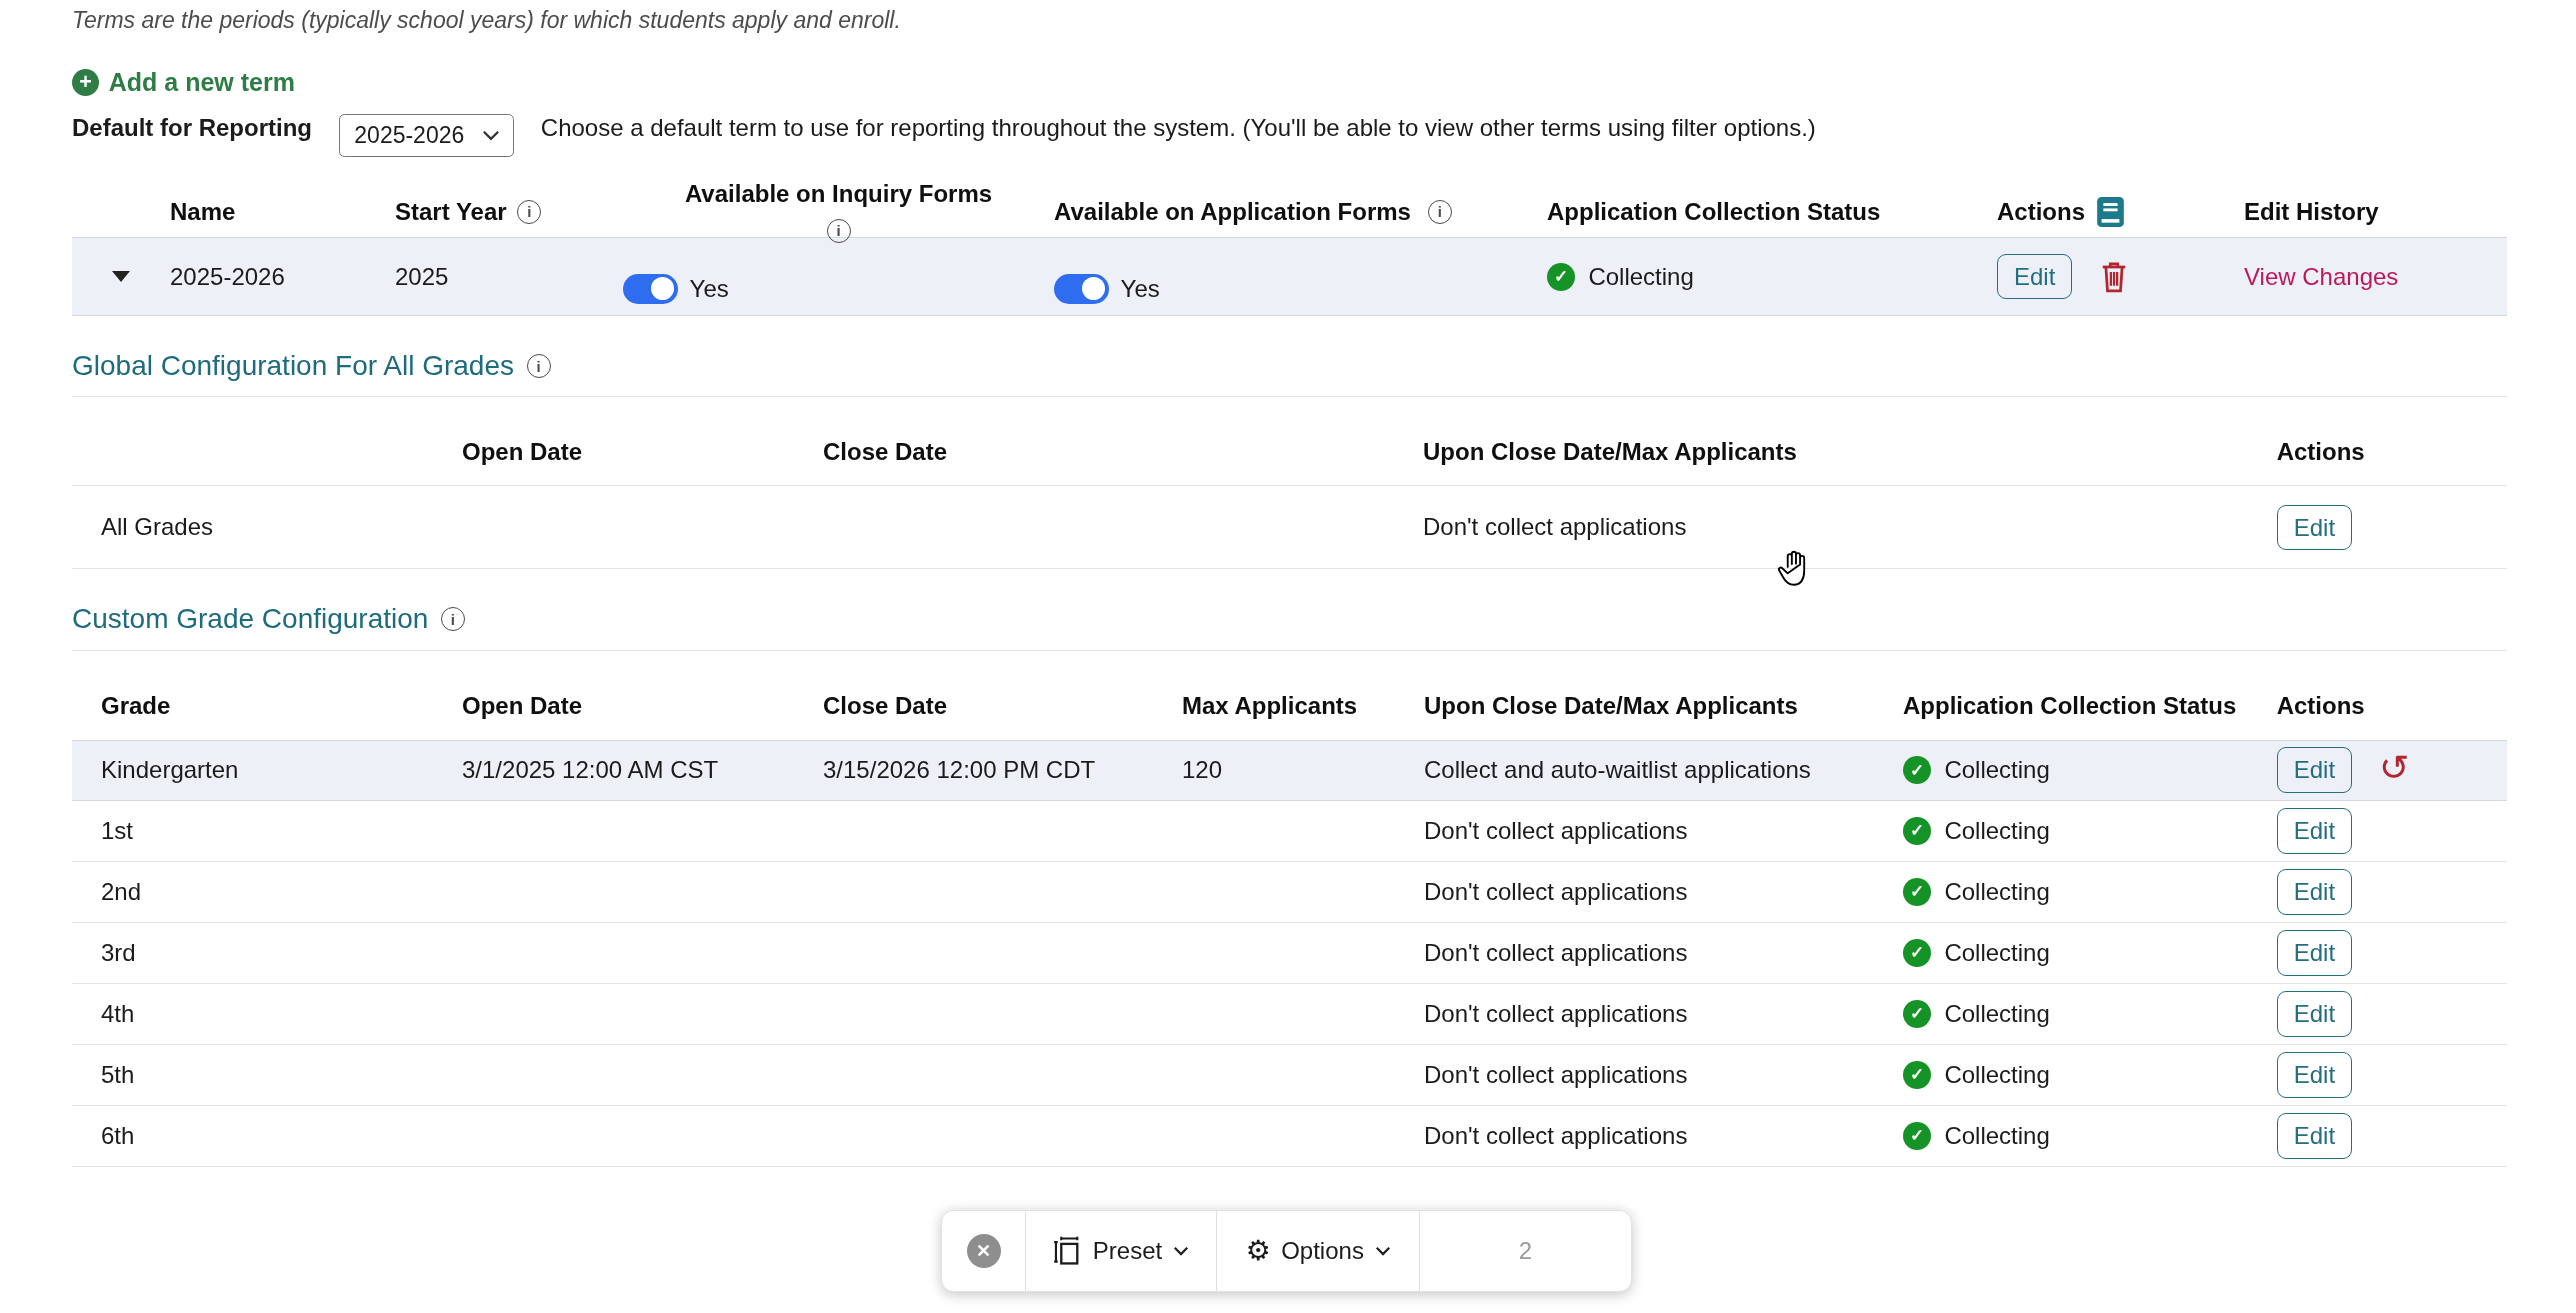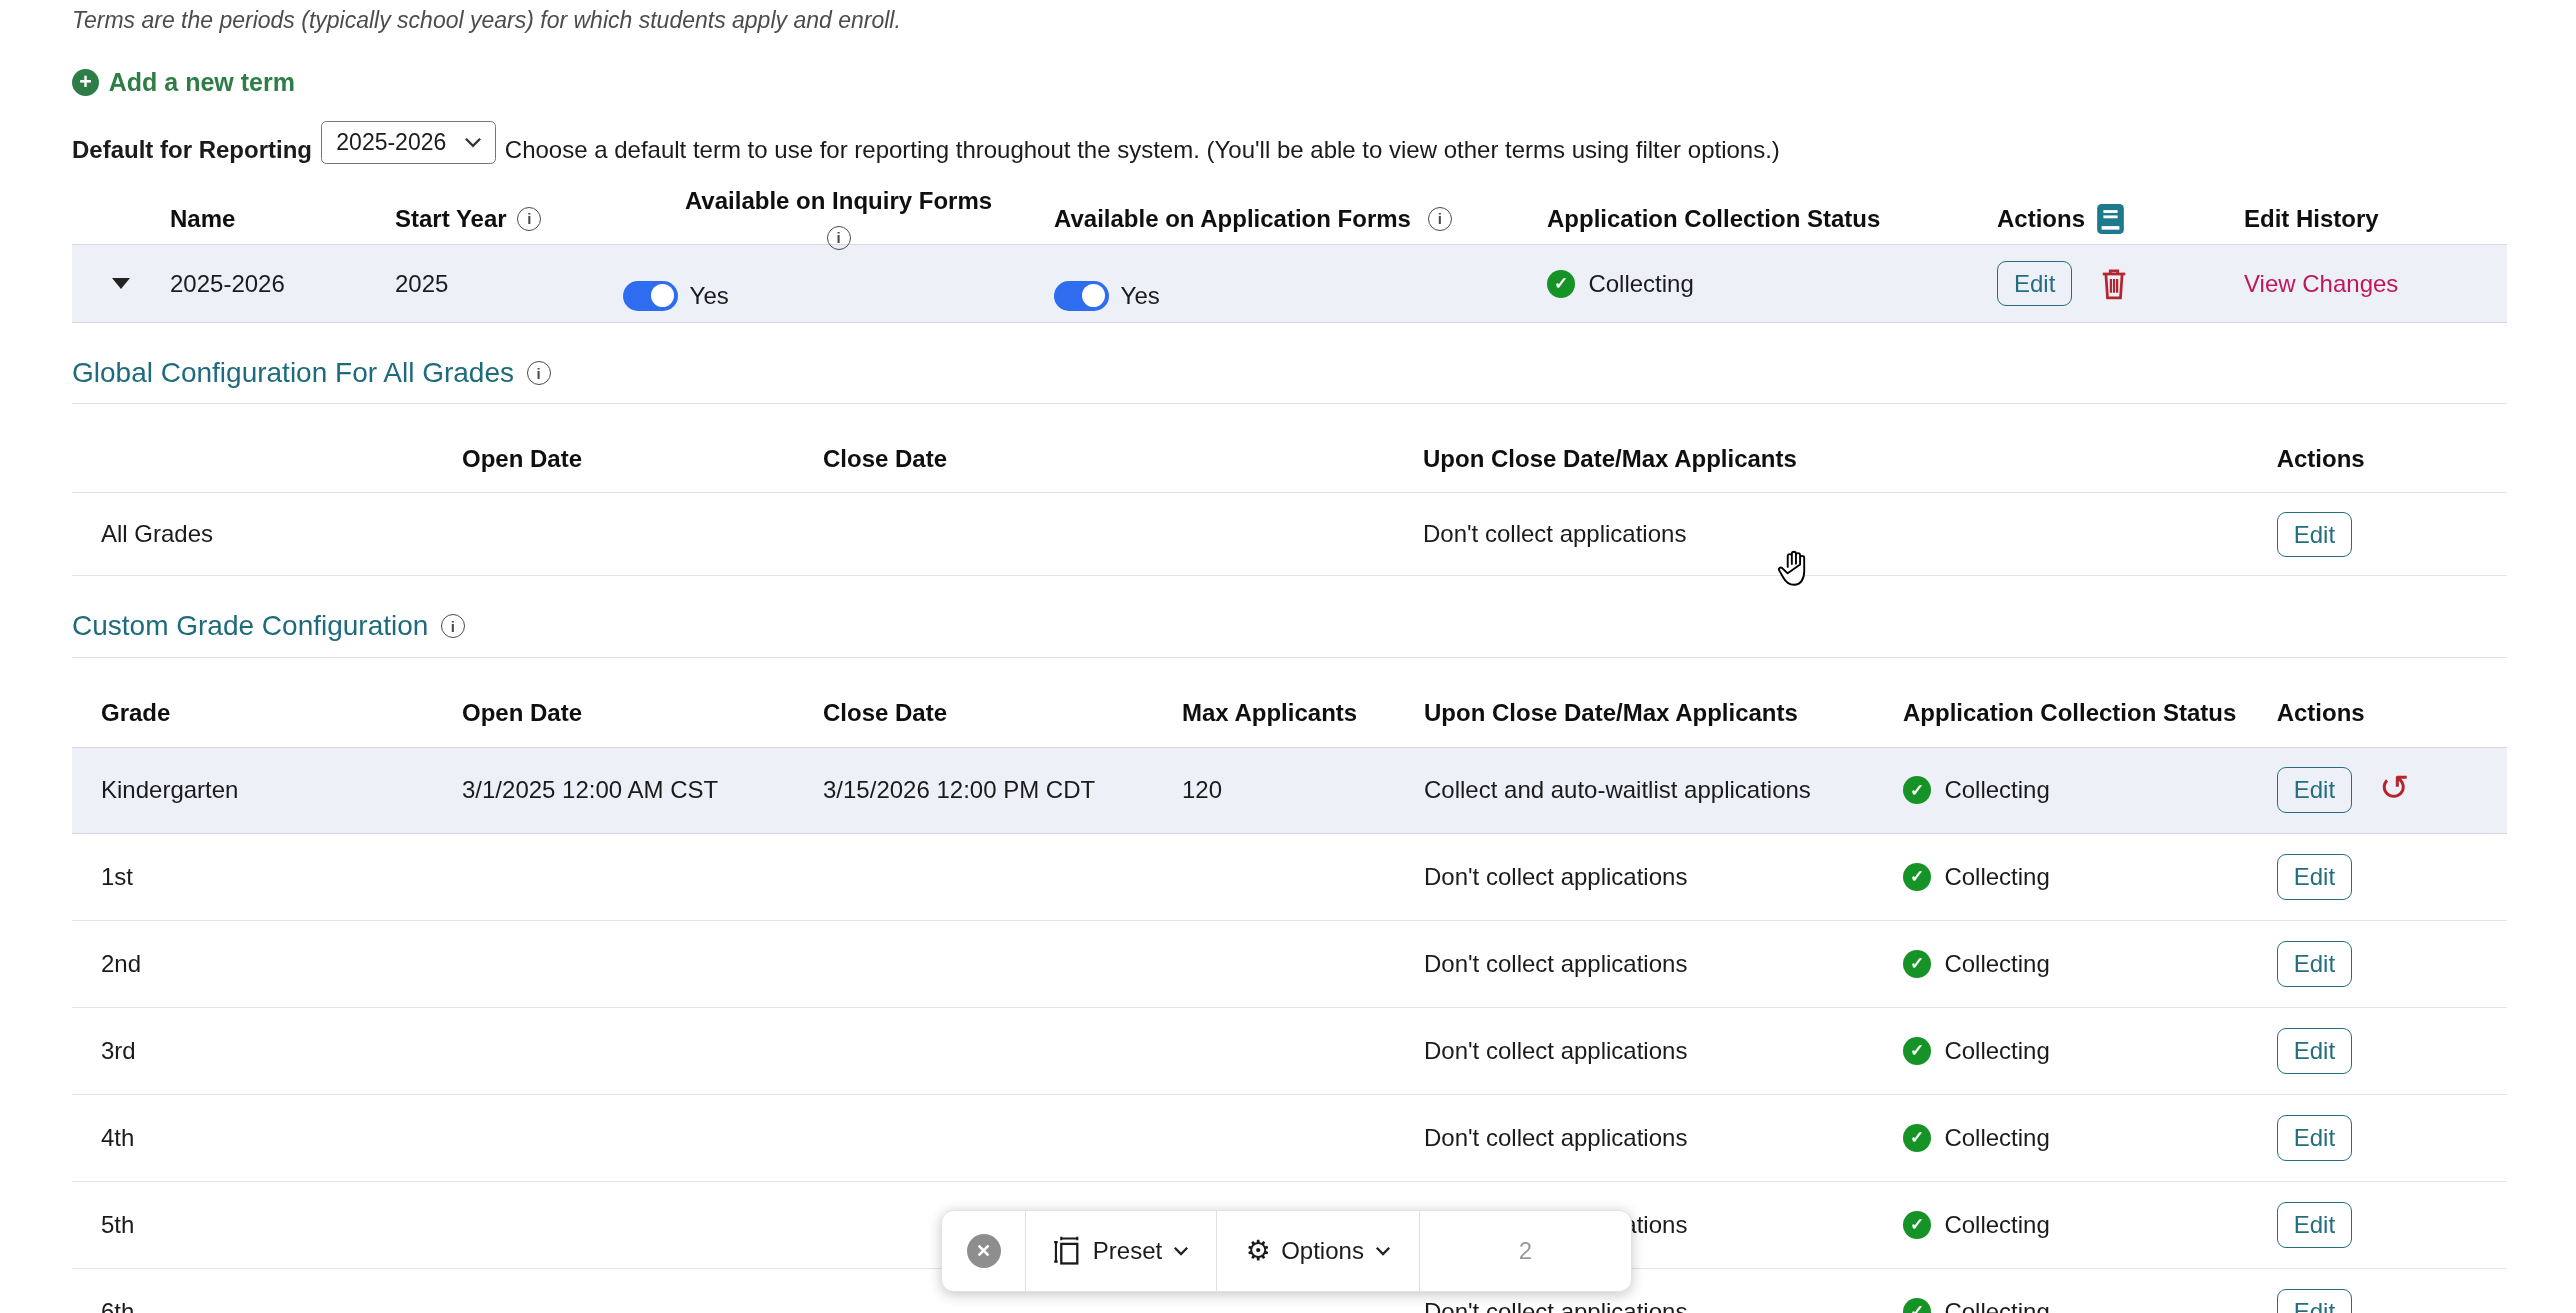--- a/index.html
+++ b/index.html
@@ -13,21 +13,21 @@
   .container { margin-left:72px; width:2435px; }
 
   .intro { padding-top:7.2px; font-style:italic; color:#4c4c4c; font-size:23px; }
 
   .add-term { margin-top:34px; display:flex; align-items:center; gap:9.8px;
               color:#2e7d46; font-weight:700; font-size:25px; width:max-content; cursor:pointer; }
   .plus-icon { width:27px; height:27px; border-radius:50%; background:#2e7d46; color:#fff;
                display:inline-flex; align-items:center; justify-content:center;
                font-size:21.5px; font-weight:700; line-height:1; }
 
-  .default-row { margin-top:24px; display:flex; align-items:flex-end; gap:9px; }
+  .default-row { margin-top:17px; display:flex; align-items:flex-start; gap:27px; }
   .default-label { font-weight:700; }
   .select { height:43px; min-width:172px; border:1.8px solid #757575; border-radius:5.4px;
             background:#fff; display:inline-flex; align-items:center; gap:18px;
             padding:0 12.5px 0 14.3px; font-size:23px; cursor:pointer; }
   .chev { flex:0 0 auto; }
 
   
   .hdr { font-weight:700; color:#0f0f0f; }
   .cell { display:flex; align-items:center; }
   .row-line { border-bottom:0.9px solid #e4e4e4; }
@@ -45,21 +45,21 @@
   .divider { margin-top:14.3px; border-top:1.8px solid #e3e3e3; }
 
   
   .t2 .grid { display:grid; grid-template-columns:390px 361px 600px 843px 241px; }
   .t2 .head .cell { height:88px; align-items:flex-end; padding-bottom:19.7px; }
   .t2 .data { height:83px; }
 
   
   .t3 .grid { display:grid; grid-template-columns:390px 361px 359px 242px 479px 363px 241px; }
   .t3 .head .cell { height:89px; align-items:flex-end; padding-bottom:19.7px; }
-  .t3 .data { height:87px; }
+  .t3 .data { height:61px; }
 
   .first-pad { padding-left:29px; }
 
   .info-icon { width:24px; height:24px; border:1.8px solid #4a4a4a; border-radius:50%;
                display:inline-flex; align-items:center; justify-content:center;
                font-size:15px; font-weight:700; font-style:normal; color:#4a4a4a; flex:0 0 auto; }
 
   .toggle-wrap { display:inline-flex; align-items:center; gap:11.6px;margin-top:24px; }
   .toggle { width:55px; height:30px; border-radius:15px; background:#2f6df0; position:relative; cursor:pointer; flex:0 0 auto; }
   .toggle .knob { position:absolute; top:3.6px; right:4.5px; width:23px; height:23px; border-radius:50%; background:#fff; }

